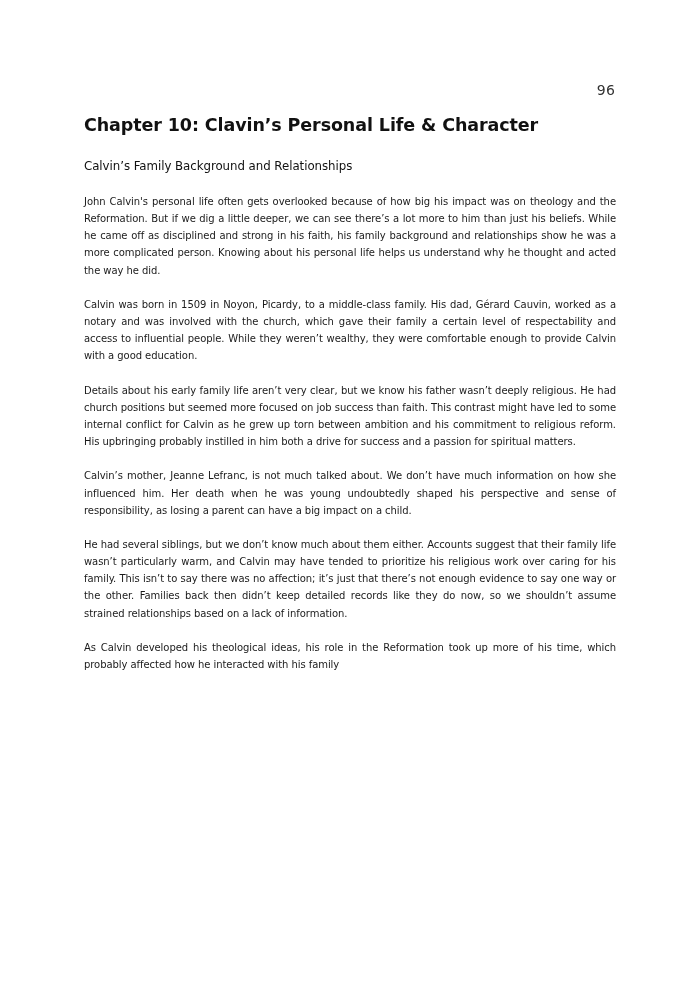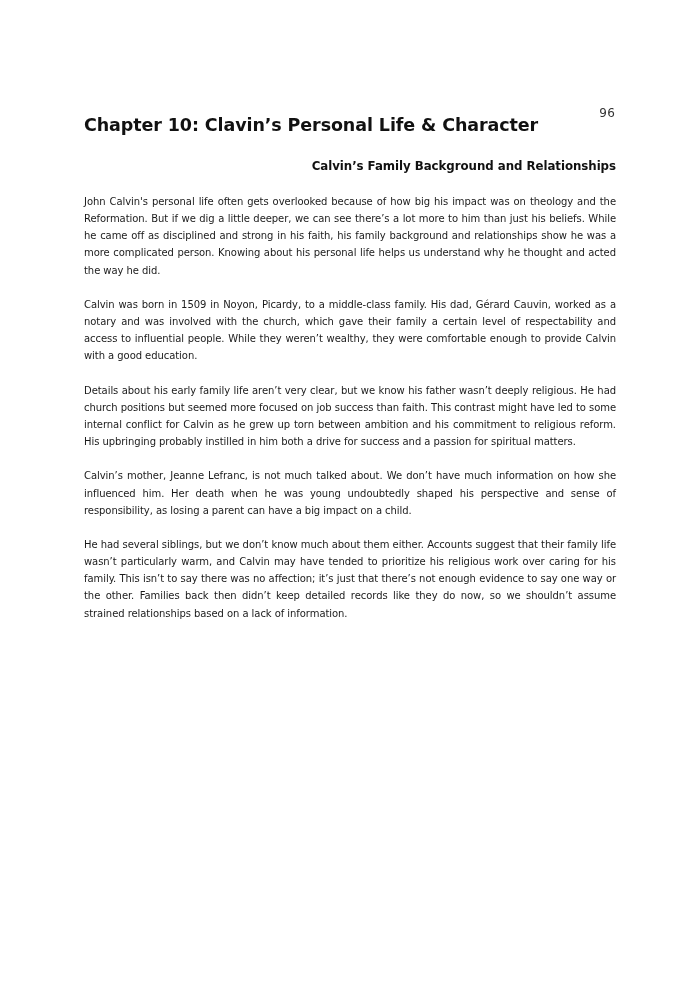--- a/index.html
+++ b/index.html
@@ -18,46 +18,44 @@
     position: relative;
     width: 699px;
     height: 992px;
     box-sizing: border-box;
     padding: 0;
   }
   .page-number {
     position: absolute;
     top: 82px;
     right: 84px;
-    font-size: 12px;
+    font-size: 14px;
     color: #333333;
     letter-spacing: 0.2px;
-    margin-top: 24px;
   }
   .content {
     position: absolute;
     left: 84px;
     top: 115px;
     width: 532px;
   }
   h1.chapter-title {
     font-size: 17.5px;
     font-weight: bold;
     margin: 0 0 22px 0;
     letter-spacing: -0.1px;
     color: #111111;
     line-height: 1.25;
   }
   h2.section-heading {
     font-size: 11.8px;
-    font-weight: bold;
+    font-weight: normal;
     margin: 0 0 20px 0;
     color: #111111;
     letter-spacing: -0.05px;
-    text-align: right;
   }
   p.body-text {
     font-size: 10px;
     line-height: 1.72;
     text-align: justify;
     margin: 0 0 17px 0;
     color: #1a1a1a;
     letter-spacing: -0.06px;
   }
   p.body-text:last-child {
@@ -75,15 +73,16 @@
 
     <h1 class="chapter-title">Chapter 10: Clavin’s Personal Life &amp; Character</h1>
 
     <h2 class="section-heading">Calvin’s Family Background and Relationships</h2>
 
     <p class="body-text">John Calvin's personal life often gets overlooked because of how big his impact was on theology and the Reformation. But if we dig a little deeper, we can see there’s a lot more to him than just his beliefs. While he came off as disciplined and strong in his faith, his family background and relationships show he was a more complicated person. Knowing about his personal life helps us understand why he thought and acted the way he did.</p>
     <p class="body-text">Calvin was born in 1509 in Noyon, Picardy, to a middle-class family. His dad, Gérard Cauvin, worked as a notary and was involved with the church, which gave their family a certain level of respectability and access to influential people. While they weren’t wealthy, they were comfortable enough to provide Calvin with a good education.</p>
     <p class="body-text">Details about his early family life aren’t very clear, but we know his father wasn’t deeply religious. He had church positions but seemed more focused on job success than faith. This contrast might have led to some internal conflict for Calvin as he grew up torn between ambition and his commitment to religious reform. His upbringing probably instilled in him both a drive for success and a passion for spiritual matters.</p>
     <p class="body-text">Calvin’s mother, Jeanne Lefranc, is not much talked about. We don’t have much information on how she influenced him. Her death when he was young undoubtedly shaped his perspective and sense of responsibility, as losing a parent can have a big impact on a child.</p>
     <p class="body-text">He had several siblings, but we don’t know much about them either. Accounts suggest that their family life wasn’t particularly warm, and Calvin may have tended to prioritize his religious work over caring for his family. This isn’t to say there was no affection; it’s just that there’s not enough evidence to say one way or the other. Families back then didn’t keep detailed records like they do now, so we shouldn’t assume strained relationships based on a lack of information.</p>
+    <p class="body-text">As Calvin developed his theological ideas, his role in the Reformation took up more of his time, which probably affected how he interacted with his family</p>
 
   </div>
 </div>
 
 </body></html>

